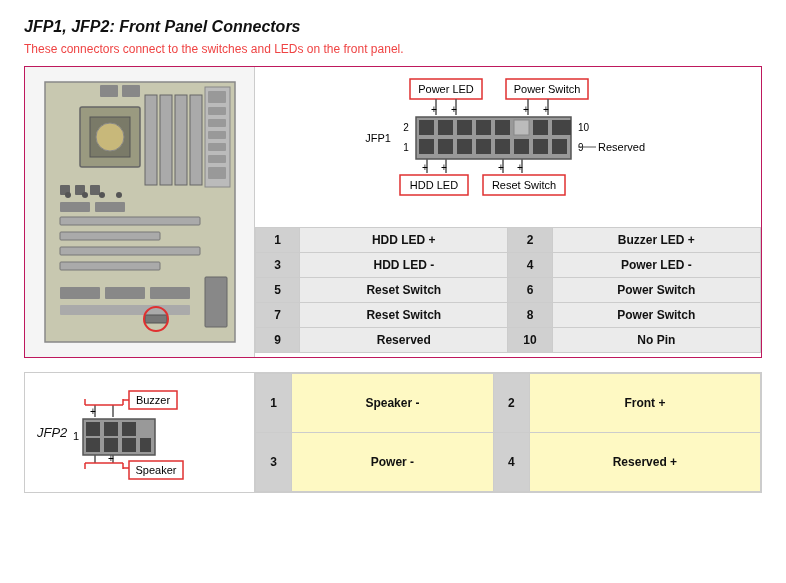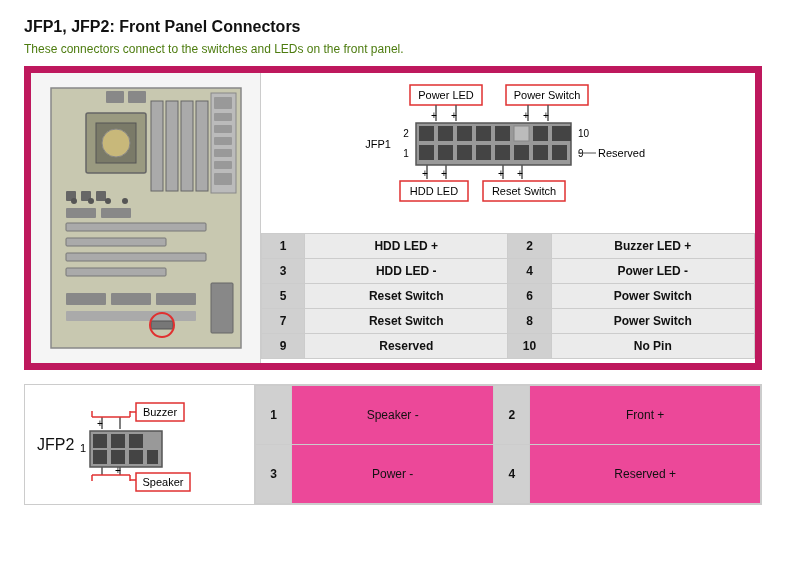--- a/index.html
+++ b/index.html
@@ -9,31 +9,32 @@
       width: 786px;
       min-height: 583px;
       padding: 18px 24px;
       font-size: 13px;
       color: #111;
     }
     h2 {
       font-size: 16px;
       font-weight: bold;
       margin-bottom: 6px;
+      font-style: italic;
     }
     .subtitle {
       font-size: 12px;
-      color: #4d7c0f;
+      color: #ef4444;
       margin-bottom: 10px;
     }
 
     
     .top-section {
       display: flex;
-      border: 7px solid #be185d;
+      border: 1px solid #be185d;
       margin-bottom: 14px;
     }
 
     
     .mb-diagram {
       width: 230px;
       min-height: 290px;
       border-right: 1px solid #ccc;
       background: #f5f5f5;
       position: relative;
@@ -92,21 +93,22 @@
       border-right: 1px solid #ccc;
       padding: 12px;
       display: flex;
       flex-direction: column;
       justify-content: center;
       background: #fff;
       min-height: 110px;
     }
 
     .jfp2-label {
-      font-size: 16px;
+      font-size: 13px;
+      font-style: italic;
     }
 
     .jfp2-table {
       flex: 1;
     }
     .jfp2-table table {
       width: 100%;
       border-collapse: collapse;
       height: 100%;
     }
@@ -115,21 +117,22 @@
       padding: 5px 8px;
       font-size: 12px;
       text-align: center;
     }
     .jfp2-table td.num {
       background: #d0d0d0;
       width: 36px;
       font-weight: bold;
     }
     .jfp2-table td.desc {
-      background: #ec4899;
+      background: #fef9c3;
+      font-weight: bold;
     }
 
     
     .mb-svg {
       width: 200px;
       height: 270px;
     }
 
     
     .jfp2-diagram-inner {

